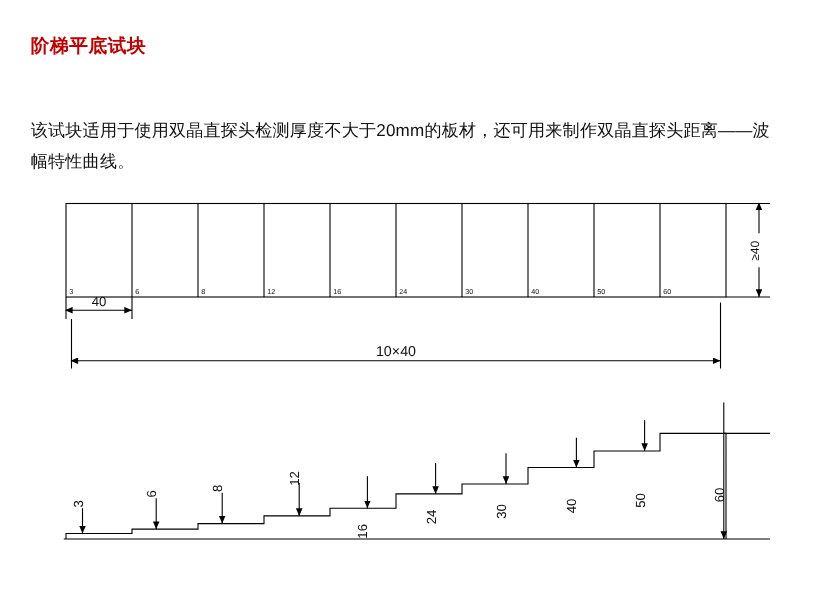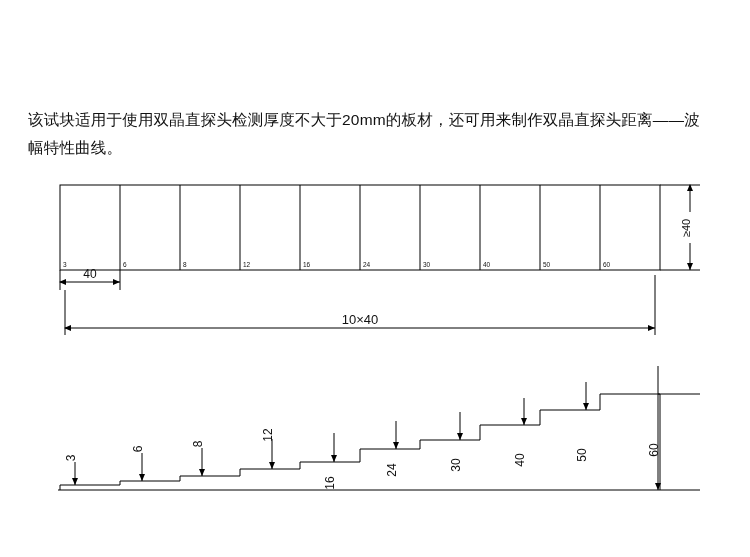--- a/index.html
+++ b/index.html
@@ -52,20 +52,21 @@
   .lbl {
     font-family: "Liberation Sans", sans-serif;
     fill: #111111;
   }
 </style>
 </head>
 <body>
 
 <div class="page">
 
+  <div class="title">阶梯平底试块</div>
 
   <div class="paragraph">该试块适用于使用双晶直探头检测厚度不大于20mm的板材，还可用来制作双晶直探头距离——波幅特性曲线。</div>
 
   <div class="figure">
     <svg width="750" height="400" viewBox="0 0 750 400">
       <defs>
         <marker id="arrTip" markerWidth="8" markerHeight="8" refX="7" refY="3" orient="auto" markerUnits="strokeWidth">
           <path d="M0,0 L7,3 L0,6 z" fill="#000"></path>
         </marker>
         <marker id="arrTipStart" markerWidth="8" markerHeight="8" refX="1" refY="3" orient="auto" markerUnits="strokeWidth">

